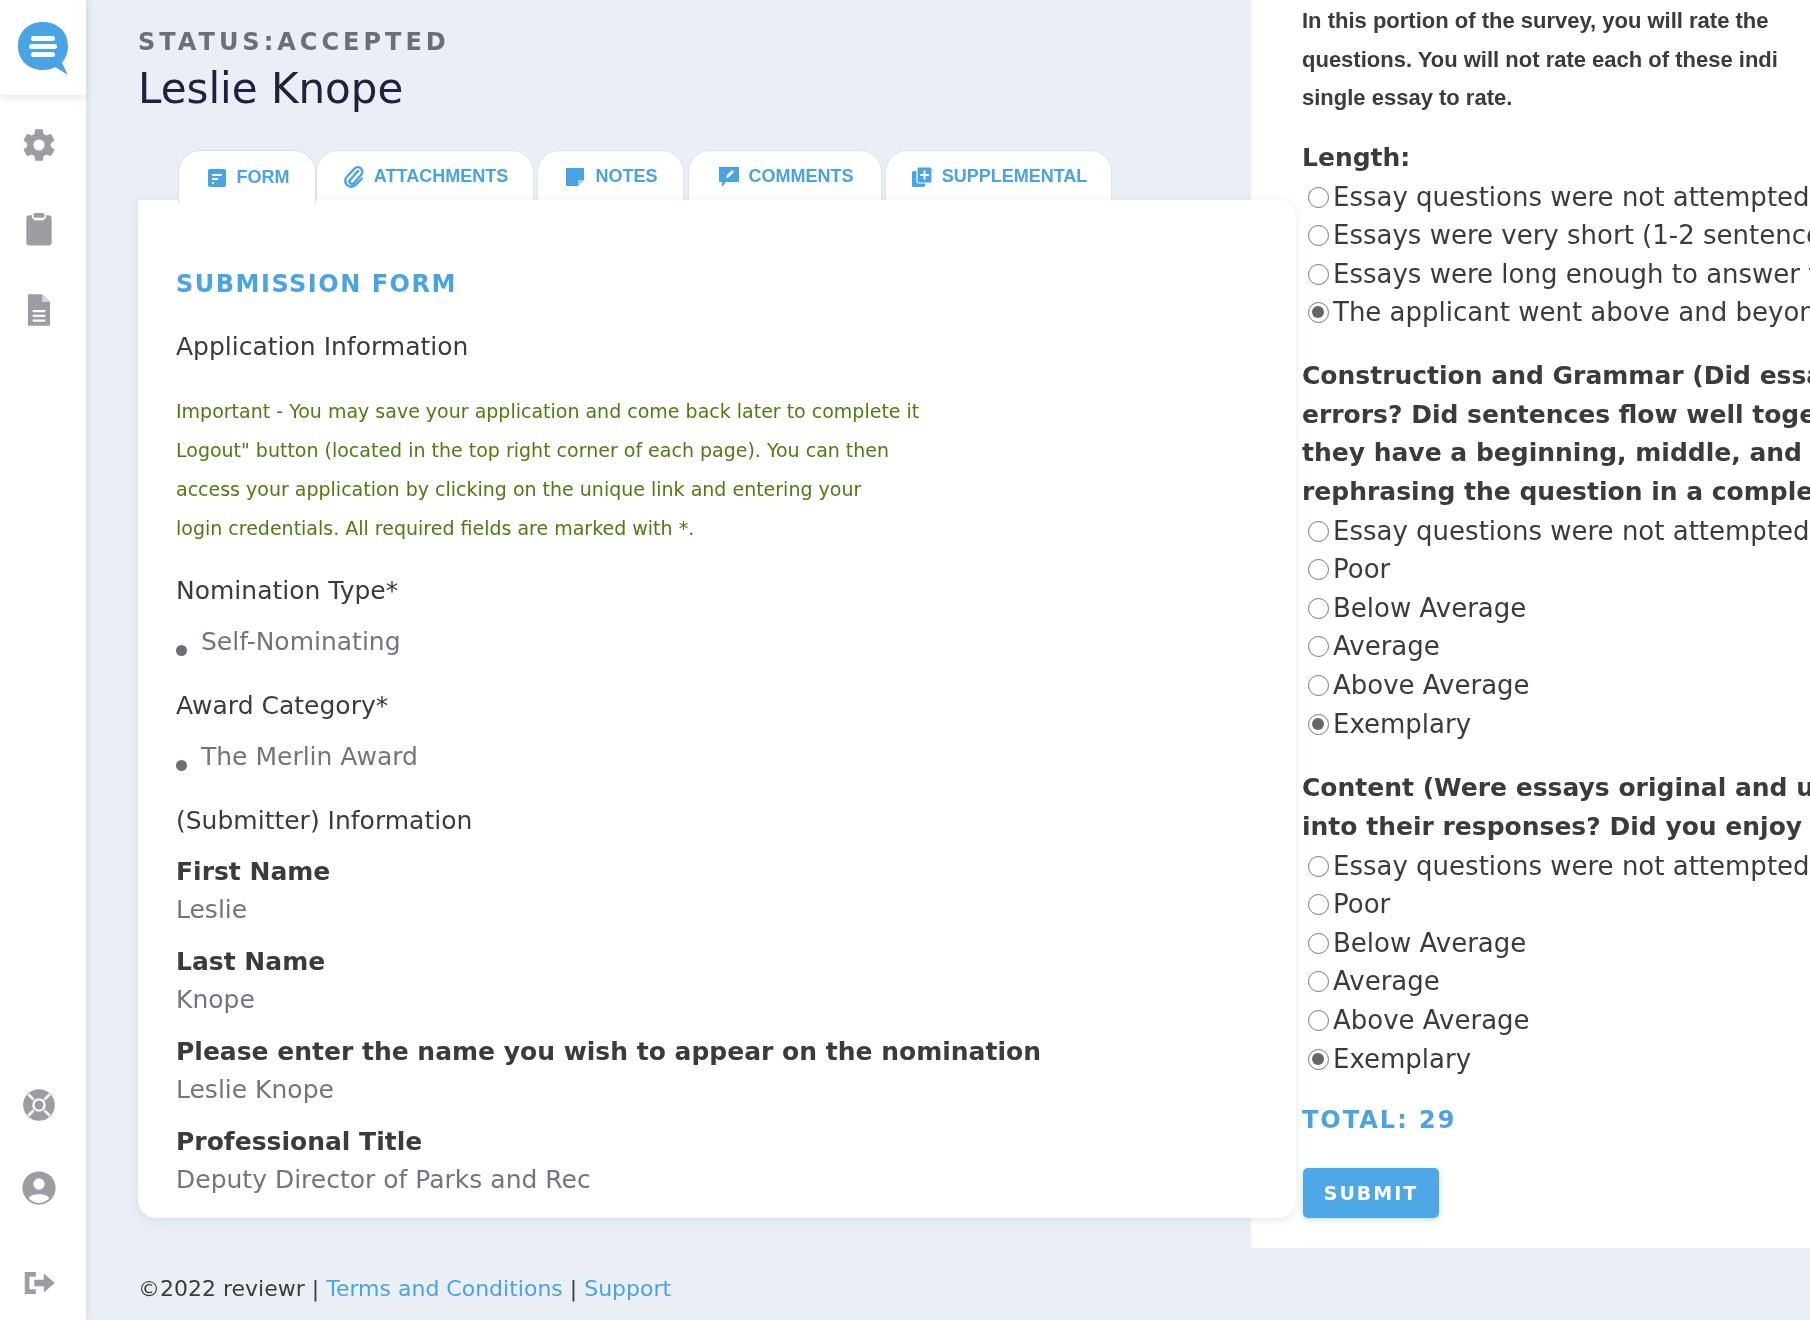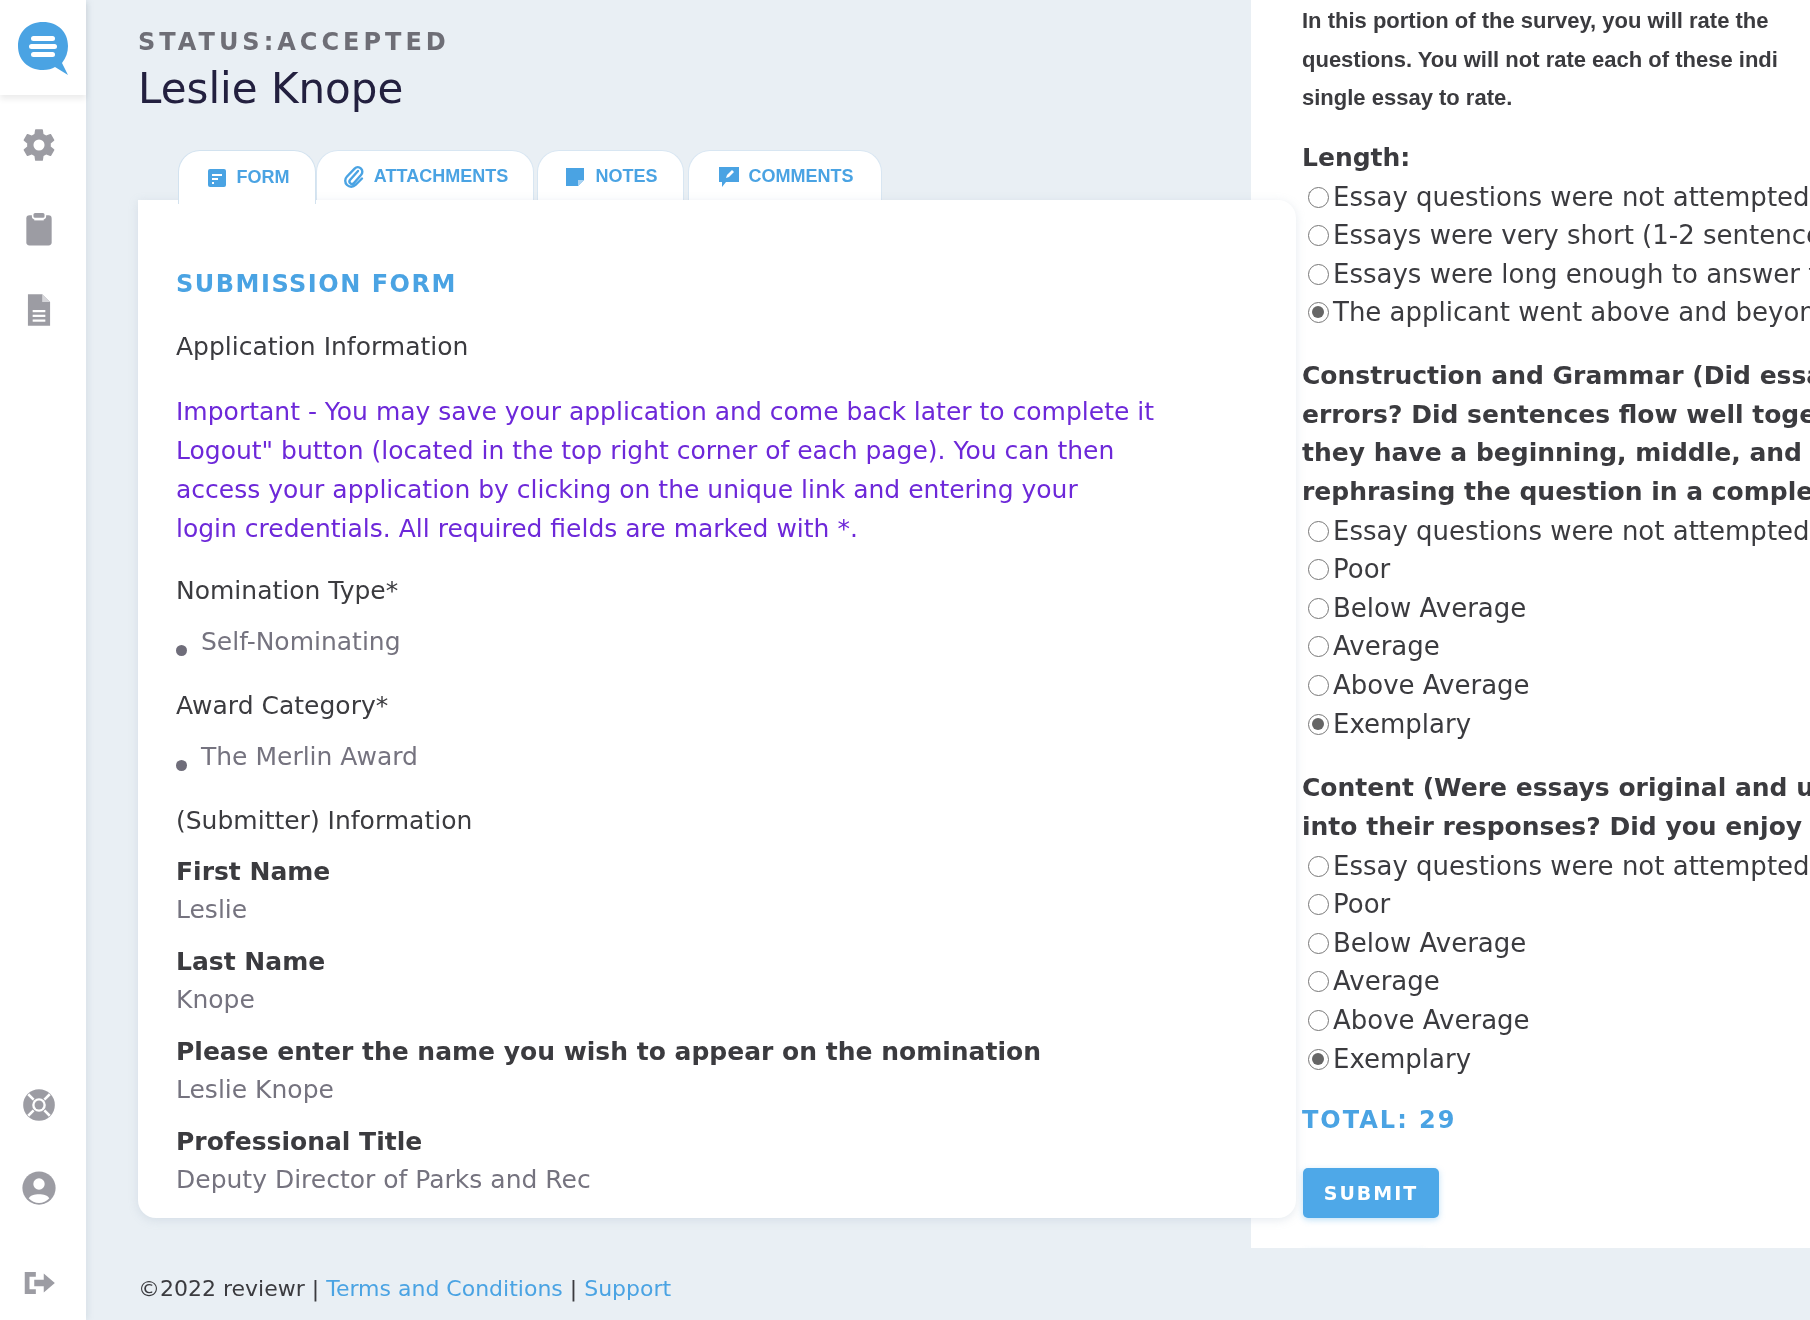--- a/index.html
+++ b/index.html
@@ -65,21 +65,21 @@
   }
   .card-inner { position: absolute; left: 38px; top: 0; right: 0; }
   .sub-title {
     position: absolute; top: 70px; left: 0;
     font-family: "DejaVu Sans", sans-serif; font-weight: bold;
     font-size: 24px; color: #4aa3e3; letter-spacing: 1.5px;
   }
   .app-info { position: absolute; top: 132px; left: 0; font-size: 25px; color: #3b3b3f; }
   .important {
     position: absolute; top: 192px; left: 0; width: 1060px;
-    font-size: 25px; line-height: 39px; color: #6d28d9; font-weight: 500;
+    font-size: 19px; line-height: 39px; color: #4d7c0f; font-weight: 500;
     white-space: nowrap;
   }
   .important span { display: block; }
   .fld-label { position: absolute; left: 0; font-size: 25px; color: #3b3b3f; font-weight: 500; }
   .fld-label.bold { font-weight: bold; }
   .bullet-val {
     position: absolute; left: 0; font-size: 25px; color: #75737f;
     display: flex; align-items: flex-end; gap: 14px;
   }
   .bullet-val .dot { width: 11px; height: 11px; border-radius: 50%; background: #6f6d7a; display: inline-block; }
@@ -219,20 +219,29 @@
       <path d="M15 21 V15 H21 Z" fill="#a8d2f2"></path>
     </svg>
     <span>NOTES</span>
   </div>
   <div class="tab" style="left:688px;width:194px">
     <svg viewBox="0 0 24 24">
       <path d="M2 2 H22 V17 H9 L5 22 V17 H2 Z" fill="#4aa3e3"></path>
       <path d="M9 13 L10 10 L15 5 L17 7 L12 12 Z" fill="#fff"></path>
     </svg>
     <span>COMMENTS</span>
+  </div>
+  <div class="tab" style="left:885px;width:227px">
+    <svg viewBox="0 0 24 24">
+      <rect x="2" y="6" width="13" height="16" rx="1.5" fill="#4aa3e3"></rect>
+      <rect x="7" y="2" width="15" height="16" rx="1.5" fill="#4aa3e3" stroke="#fff" stroke-width="1.2"></rect>
+      <rect x="13.5" y="5.5" width="2" height="9" fill="#fff"></rect>
+      <rect x="10" y="9" width="9" height="2" fill="#fff"></rect>
+    </svg>
+    <span>SUPPLEMENTAL</span>
   </div>
 </div>
 
 <section class="card">
   <div class="card-inner">
     <h2 class="sub-title">SUBMISSION FORM</h2>
     <div class="app-info">Application Information</div>
     <div class="important">
       <span>Important - You may save your application and come back later to complete it</span>
       <span>Logout" button (located in the top right corner of each page). You can then</span>

